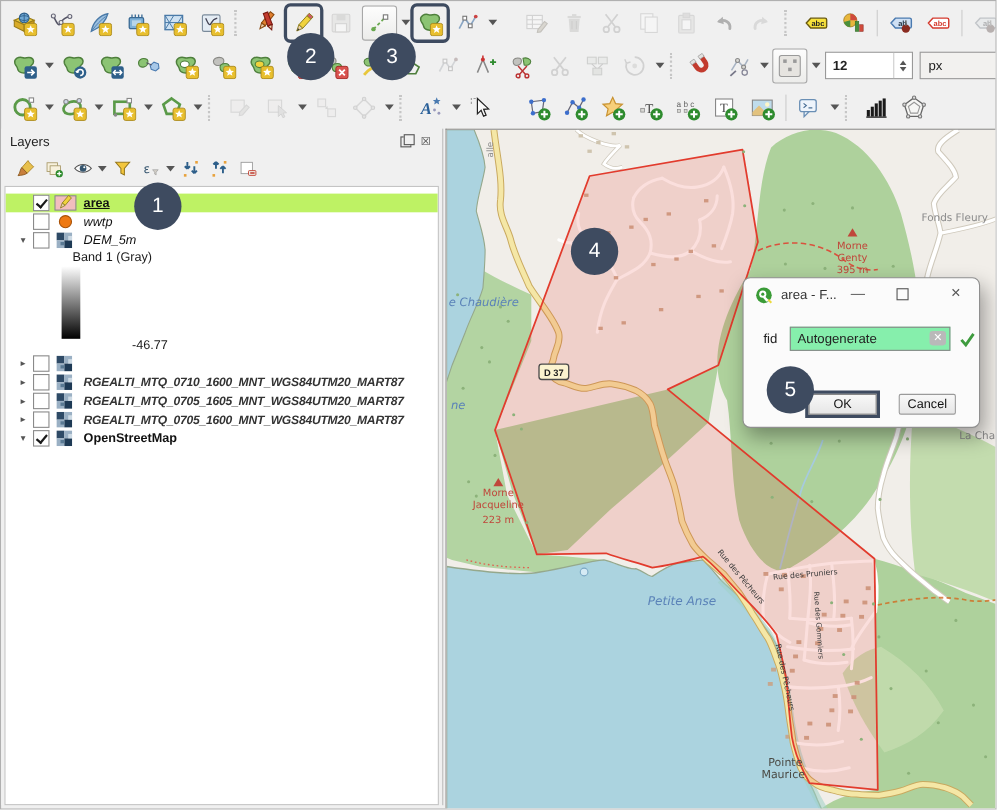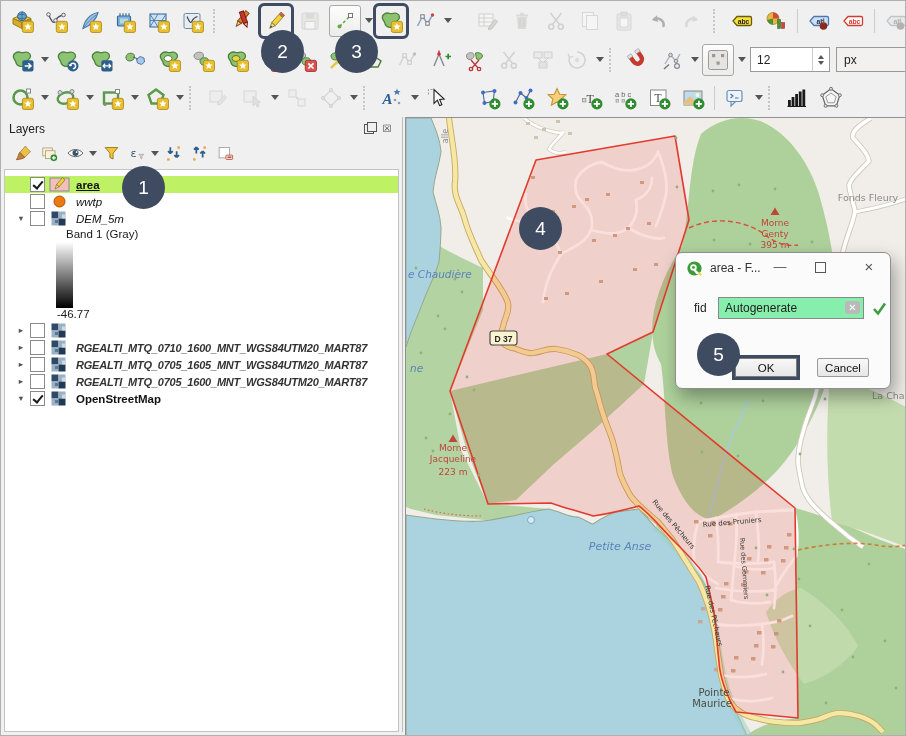--- a/index.html
+++ b/index.html
@@ -13,21 +13,21 @@
   .tbtn svg{width:24px;height:24px;display:block;}
   .tbtn.dis{opacity:.35;filter:grayscale(80%);}
   .tbtn.hl{outline:3px solid #3e4b60;}
   .tbtn.raised{border:1px solid #a8a8a8;background:linear-gradient(#fdfdfd,#ececea);}
   .dd{width:11px;height:28px;display:flex;align-items:center;justify-content:center;flex:0 0 auto;}
   .dd::after{content:"";border:4px solid transparent;border-top:5px solid #555;margin-top:4px;}
   .tsep{width:6px;height:24px;border-left:2px dotted #c6c6c6;margin:0 4px;flex:0 0 auto;}
   .tdiv{width:1px;height:24px;background:#cccccc;margin:0 4px;flex:0 0 auto;}
   .tgap{width:18px;flex:0 0 auto;}
   .spin{width:78px;height:23px;border:1px solid #999;background:#fff;display:flex;align-items:center;
-        font-size:12px;color:#222;margin:0 3px;flex:0 0 auto;}
+        font-size:12px;color:#222;margin:0 3px;flex:0 0 auto;font-weight:bold;}
   .spin .val{flex:1;padding-left:6px;}
   .spin .arrows{width:16px;display:flex;flex-direction:column;align-items:center;border-left:1px solid #ccc;height:100%;justify-content:center;gap:2px;}
   .spin .arrows i{border:3.5px solid transparent;display:block;}
   .spin .arrows .up{border-bottom:4.5px solid #555;}
   .spin .arrows .dn{border-top:4.5px solid #555;}
   .combo{width:88px;height:23px;border:1px solid #999;background:#f2f1ef;display:flex;align-items:center;
          justify-content:space-between;padding:0 7px;font-size:12px;color:#222;margin:0 3px;flex:0 0 auto;}
   .combo::after{content:"";border:4px solid transparent;border-top:5px solid #555;margin-top:4px;}
   
   #lpanel{position:absolute;left:0;top:116px;width:401px;bottom:3px;background:#f0f0f0;
@@ -53,21 +53,21 @@
   .licon{width:21px;height:15px;margin-right:6px;flex:0 0 auto;}
   .licon svg{width:21px;height:15px;display:block;}
   .lb-bold-underline{font-weight:bold;text-decoration:underline;}
   .lb-italic{font-style:italic;}
   .lb-bold-italic{font-style:italic;font-weight:bold;color:#333;font-size:11px;letter-spacing:-0.2px;}
   .lb-bold{font-weight:bold;}
   .legend{color:#1a1a1a;}
   .legend .band{padding-left:61px;height:15px;line-height:15px;}
   .legend .mx{padding-left:72px;height:14px;line-height:14px;}
   .grad{margin-left:51px;width:17px;height:66px;background:linear-gradient(#ffffff,#000000);}
-  .legend .mn{padding-left:52px;height:14px;line-height:13px;}
+  .legend .mn{padding-left:115px;height:14px;line-height:13px;}
   
   #mapwrap{position:absolute;left:404px;top:116px;right:0;bottom:0;background:#f1eee9;
            border-left:1px solid #909090;border-top:1px solid #909090;overflow:hidden;}
   #mapwrap svg{display:block;}
   
   #dlg{position:absolute;left:674px;top:251px;width:214px;height:135px;background:#fbfbfb;
        border:1px solid #8f8f8f;border-radius:7px;box-shadow:4px 8px 18px rgba(0,0,0,.35);
        font-size:12px;color:#222;z-index:30;}
   #dlg .tbar{height:30px;display:flex;align-items:center;padding:0 10px;position:relative;}
   #dlg .tbar .logo{width:17px;height:17px;margin-right:7px;}

